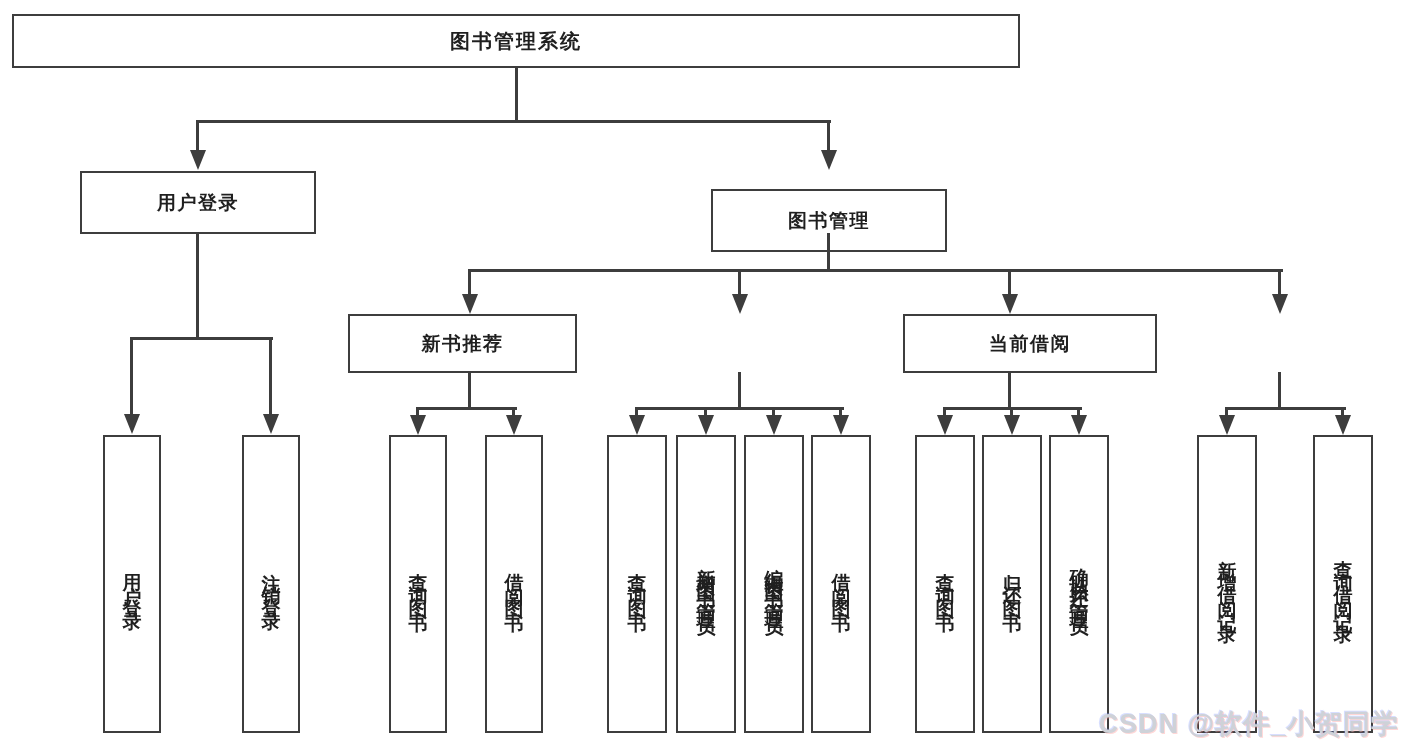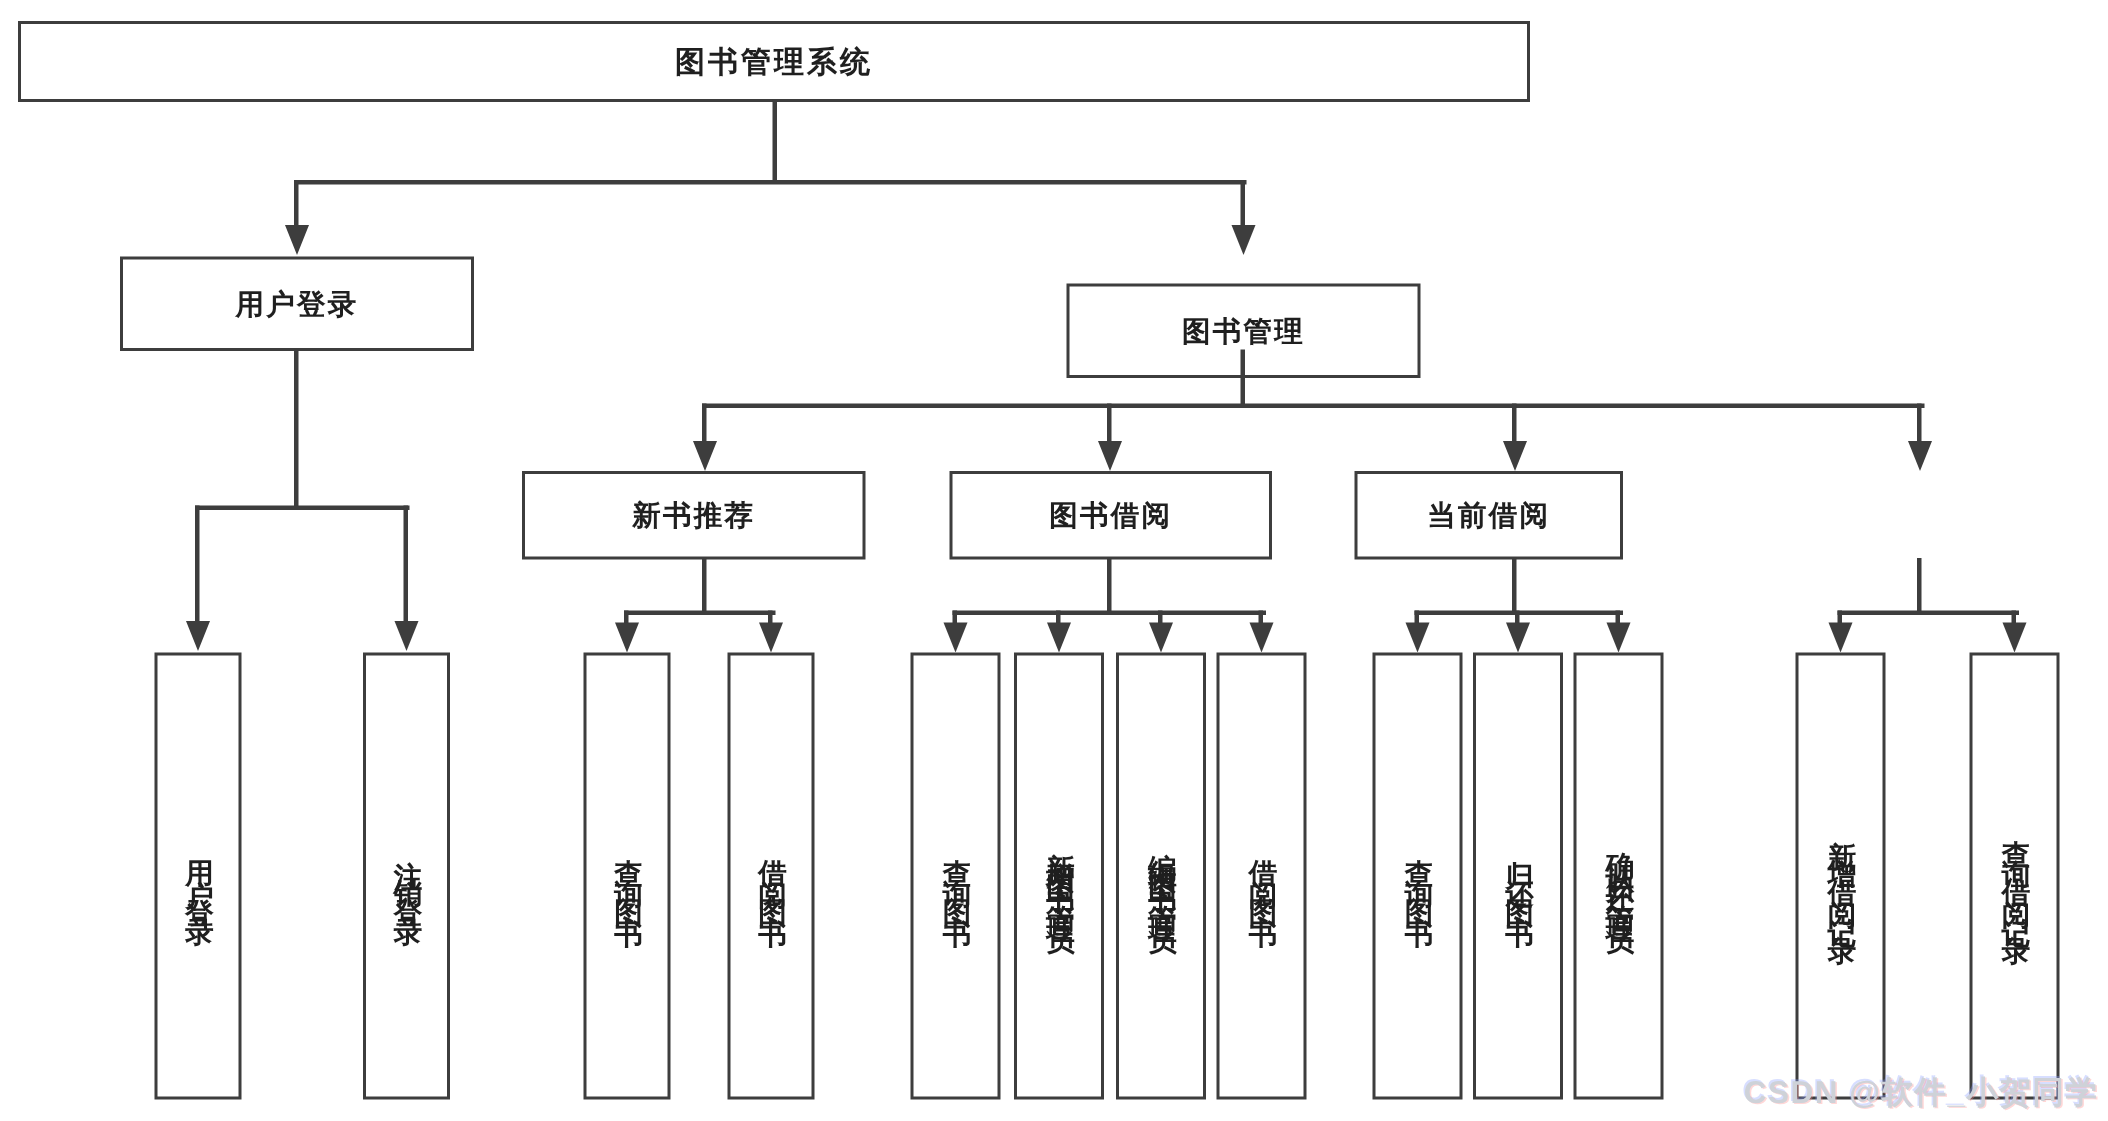--- a/index.html
+++ b/index.html
@@ -38,21 +38,21 @@
   .hline{height:3px;}
   .vline{width:3px;}
   .arrow{
     position:absolute;width:0;height:0;
     border-left:8px solid transparent;
     border-right:8px solid transparent;
     border-top:20px solid var(--line);
   }
   .watermark{
     position:absolute;right:6px;bottom:5px;
-    font-size:21px;letter-spacing:1px;
+    font-size:27px;letter-spacing:1px;
     color:var(--watermark);
     text-shadow:1px 1px 0 rgba(255,140,140,.35),-1px -1px 0 rgba(140,160,255,.35);
     z-index:5;white-space:nowrap;
   }
 </style>
 </head>
 <body>
 
 <div class="stage">
 
@@ -88,24 +88,21 @@
   <div class="vline" style="left:738px;top:269px;height:26px"></div>
   <div class="arrow" style="left:732px;top:294px"></div>
   <div class="vline" style="left:1008px;top:269px;height:26px"></div>
   <div class="arrow" style="left:1002px;top:294px"></div>
   <div class="vline" style="left:1278px;top:269px;height:26px"></div>
   <div class="arrow" style="left:1272px;top:294px"></div>
 
   <div class="box" style="left:348px;top:314px;width:229px;height:59px">
     <span class="label">新书推荐</span>
   </div>
-  <div class="box" style="left:633px;top:314px;width:215px;height:59px">
-    <span class="label">图书借阅</span>
-  </div>
-  <div class="box" style="left:903px;top:314px;width:179px;height:59px">
+  <div class="box" style="left:903px;top:314px;width:254px;height:59px">
     <span class="label">当前借阅</span>
   </div>
 
   <div class="vline" style="left:468px;top:372px;height:38px"></div>
   <div class="hline" style="left:416px;top:407px;width:101px"></div>
   <div class="vline" style="left:416px;top:407px;height:9px"></div>
   <div class="arrow" style="left:410px;top:415px"></div>
   <div class="vline" style="left:512px;top:407px;height:9px"></div>
   <div class="arrow" style="left:506px;top:415px"></div>
 

